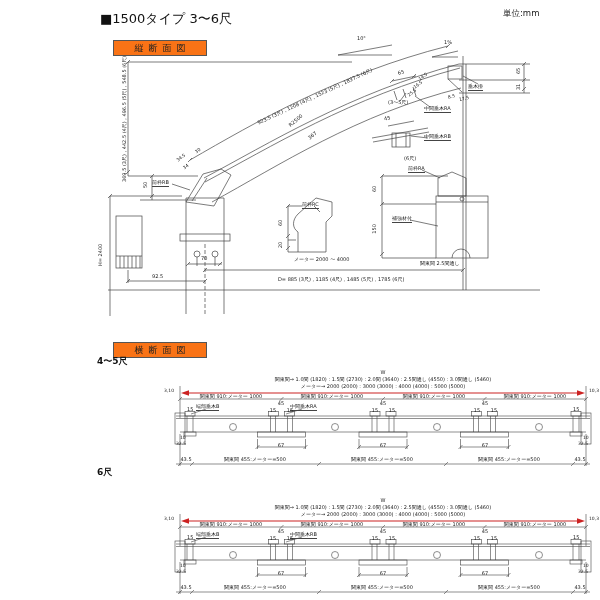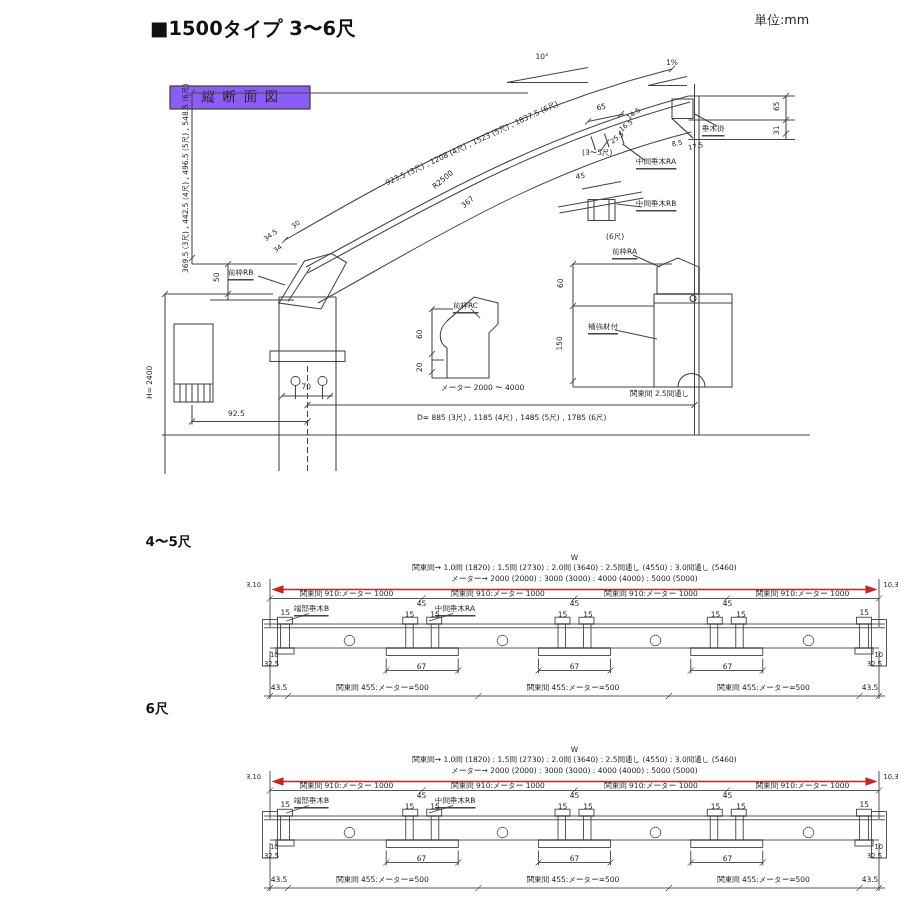--- a/index.html
+++ b/index.html
@@ -1,40 +1,41 @@
 <!DOCTYPE html>
 <html><head>
 <meta charset="utf-8">
 <style>
   html,body{margin:0;padding:0;background:#fff;}
   .screen{position:relative;width:600px;height:600px;background:#ffffff;overflow:hidden;
           font-family:"DejaVu Sans","Liberation Sans",sans-serif;color:#222;}
-  .title{position:absolute;left:100px;top:10px;font-size:13px;font-weight:bold;color:#111;white-space:nowrap;}
+  .title{position:absolute;left:100px;top:10px;font-size:13px;font-weight:normal;color:#111;white-space:nowrap;}
   .unit{position:absolute;left:503px;top:8px;font-size:8.5px;color:#222;}
   .secbox{position:absolute;width:92px;height:14px;border:1px solid #555;font-size:9px;line-height:14px;
-          text-align:center;letter-spacing:5px;text-indent:5px;color:#222;background:#8b5cf6;white-space:nowrap;margin-top:17px;}
+          text-align:center;letter-spacing:5px;text-indent:5px;color:#222;background:#f97316;white-space:nowrap;}
   #vs-box{left:113px;top:40px;}
   #cs-box{left:113px;top:342px;}
   .sizelabel{position:absolute;font-size:9px;font-weight:bold;color:#111;}
   #size-0{left:97px;top:355px;}
   #size-1{left:97px;top:466px;}
   #linework{position:absolute;left:0;top:0;}
   .annlayer{position:absolute;inset:0;pointer-events:none;}
   .ann{position:absolute;font-size:5px;line-height:1.15;color:#222;white-space:nowrap;transform-origin:center;}
   .ann.u{border-bottom:0.5px solid #444;padding-bottom:0.5px;}
 </style>
 </head>
 <body>
 
 <div class="screen">
 
   <div class="title">■1500タイプ 3〜6尺</div>
   <div class="unit">単位:mm</div>
 
   <div class="secbox" id="vs-box">縦断面図</div>
+  <div class="secbox" id="cs-box">横断面図</div>
   <div class="sizelabel" id="size-0">4〜5尺</div>
   <div class="sizelabel" id="size-1">6尺</div>
 
   <svg id="linework" width="600" height="600" viewBox="0 0 600 600">
     <defs>
       <g id="rsingle" stroke="#444" stroke-width="0.6" fill="none">
         <rect x="-5" y="39.5" width="10" height="4.5"></rect>
         <path d="M-3,44 V60 M3,44 V60"></path>
         <rect x="-6" y="60" width="12" height="4"></rect>
       </g>

